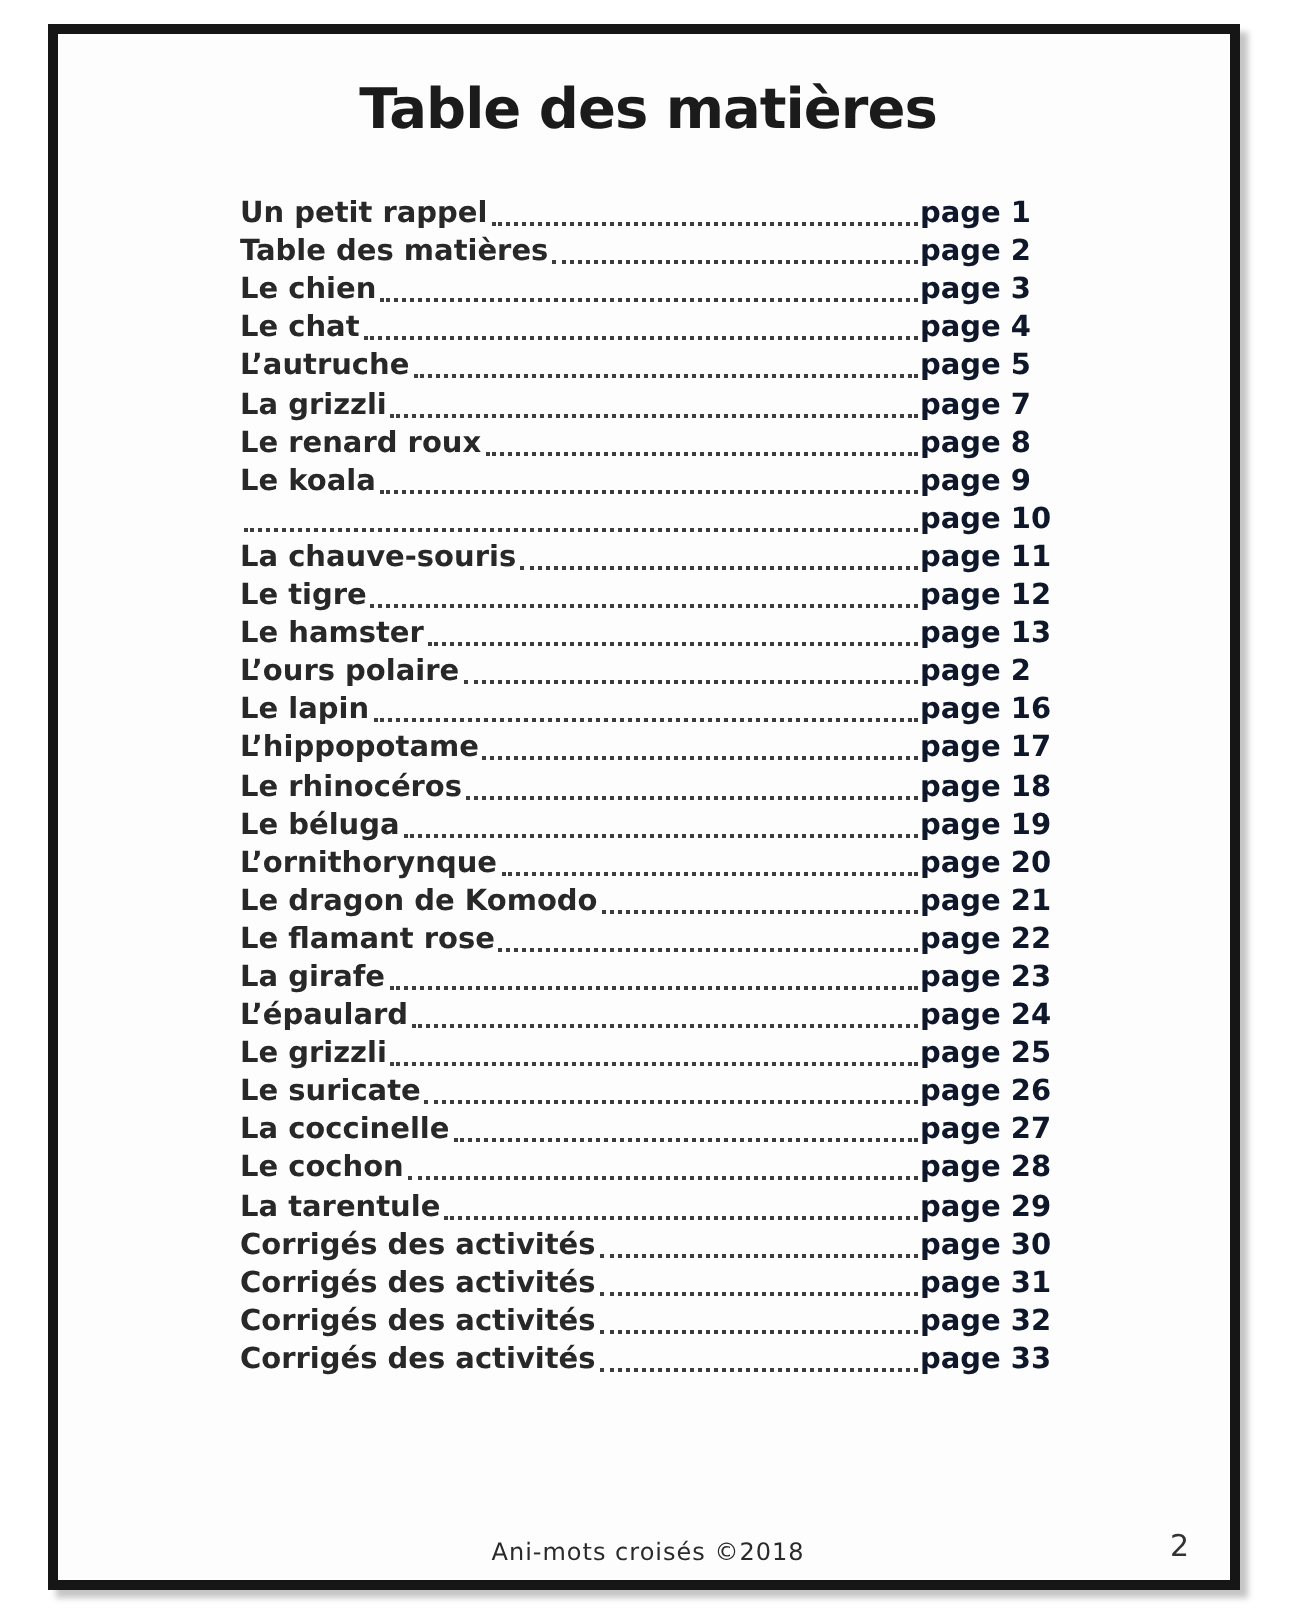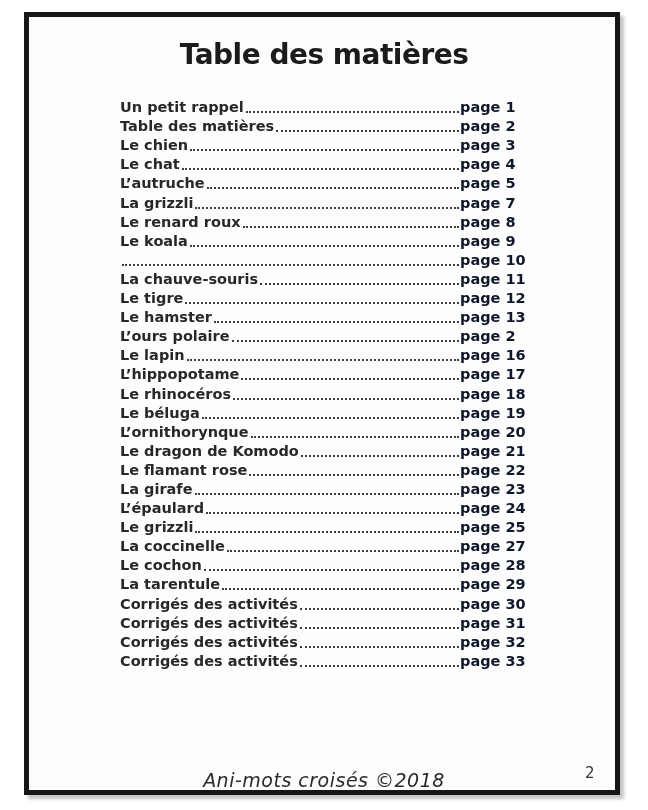--- a/index.html
+++ b/index.html
@@ -67,24 +67,23 @@
     flex: 0 0 58px;
     width: 58px;
     color: #0f172a;
   }
   .footer-text {
     position: absolute;
     left: 0;
     right: 0;
     top: 769px;
     text-align: center;
-    font-size: 19px;
+    font-size: 12px;
     color: #2a2a2a;
     letter-spacing: 0.5px;
-    font-style: italic;
   }
   .page-number {
     position: absolute;
     left: 585px;
     top: 764px;
     font-size: 15px;
     color: #333333;
   }
 </style>
 </head>
@@ -227,20 +226,25 @@
     <span class="dot-leader"></span>
     <span class="toc-page">page 24</span>
   </div>
 
   <div class="toc-row">
     <span class="toc-label">Le grizzli</span>
     <span class="dot-leader"></span>
     <span class="toc-page">page 25</span>
   </div>
 
+  <div class="toc-row">
+    <span class="toc-label">Le suricate</span>
+    <span class="dot-leader"></span>
+    <span class="toc-page">page 26</span>
+  </div>
 
   <div class="toc-row">
     <span class="toc-label">La coccinelle</span>
     <span class="dot-leader"></span>
     <span class="toc-page">page 27</span>
   </div>
 
   <div class="toc-row">
     <span class="toc-label">Le cochon</span>
     <span class="dot-leader"></span>

